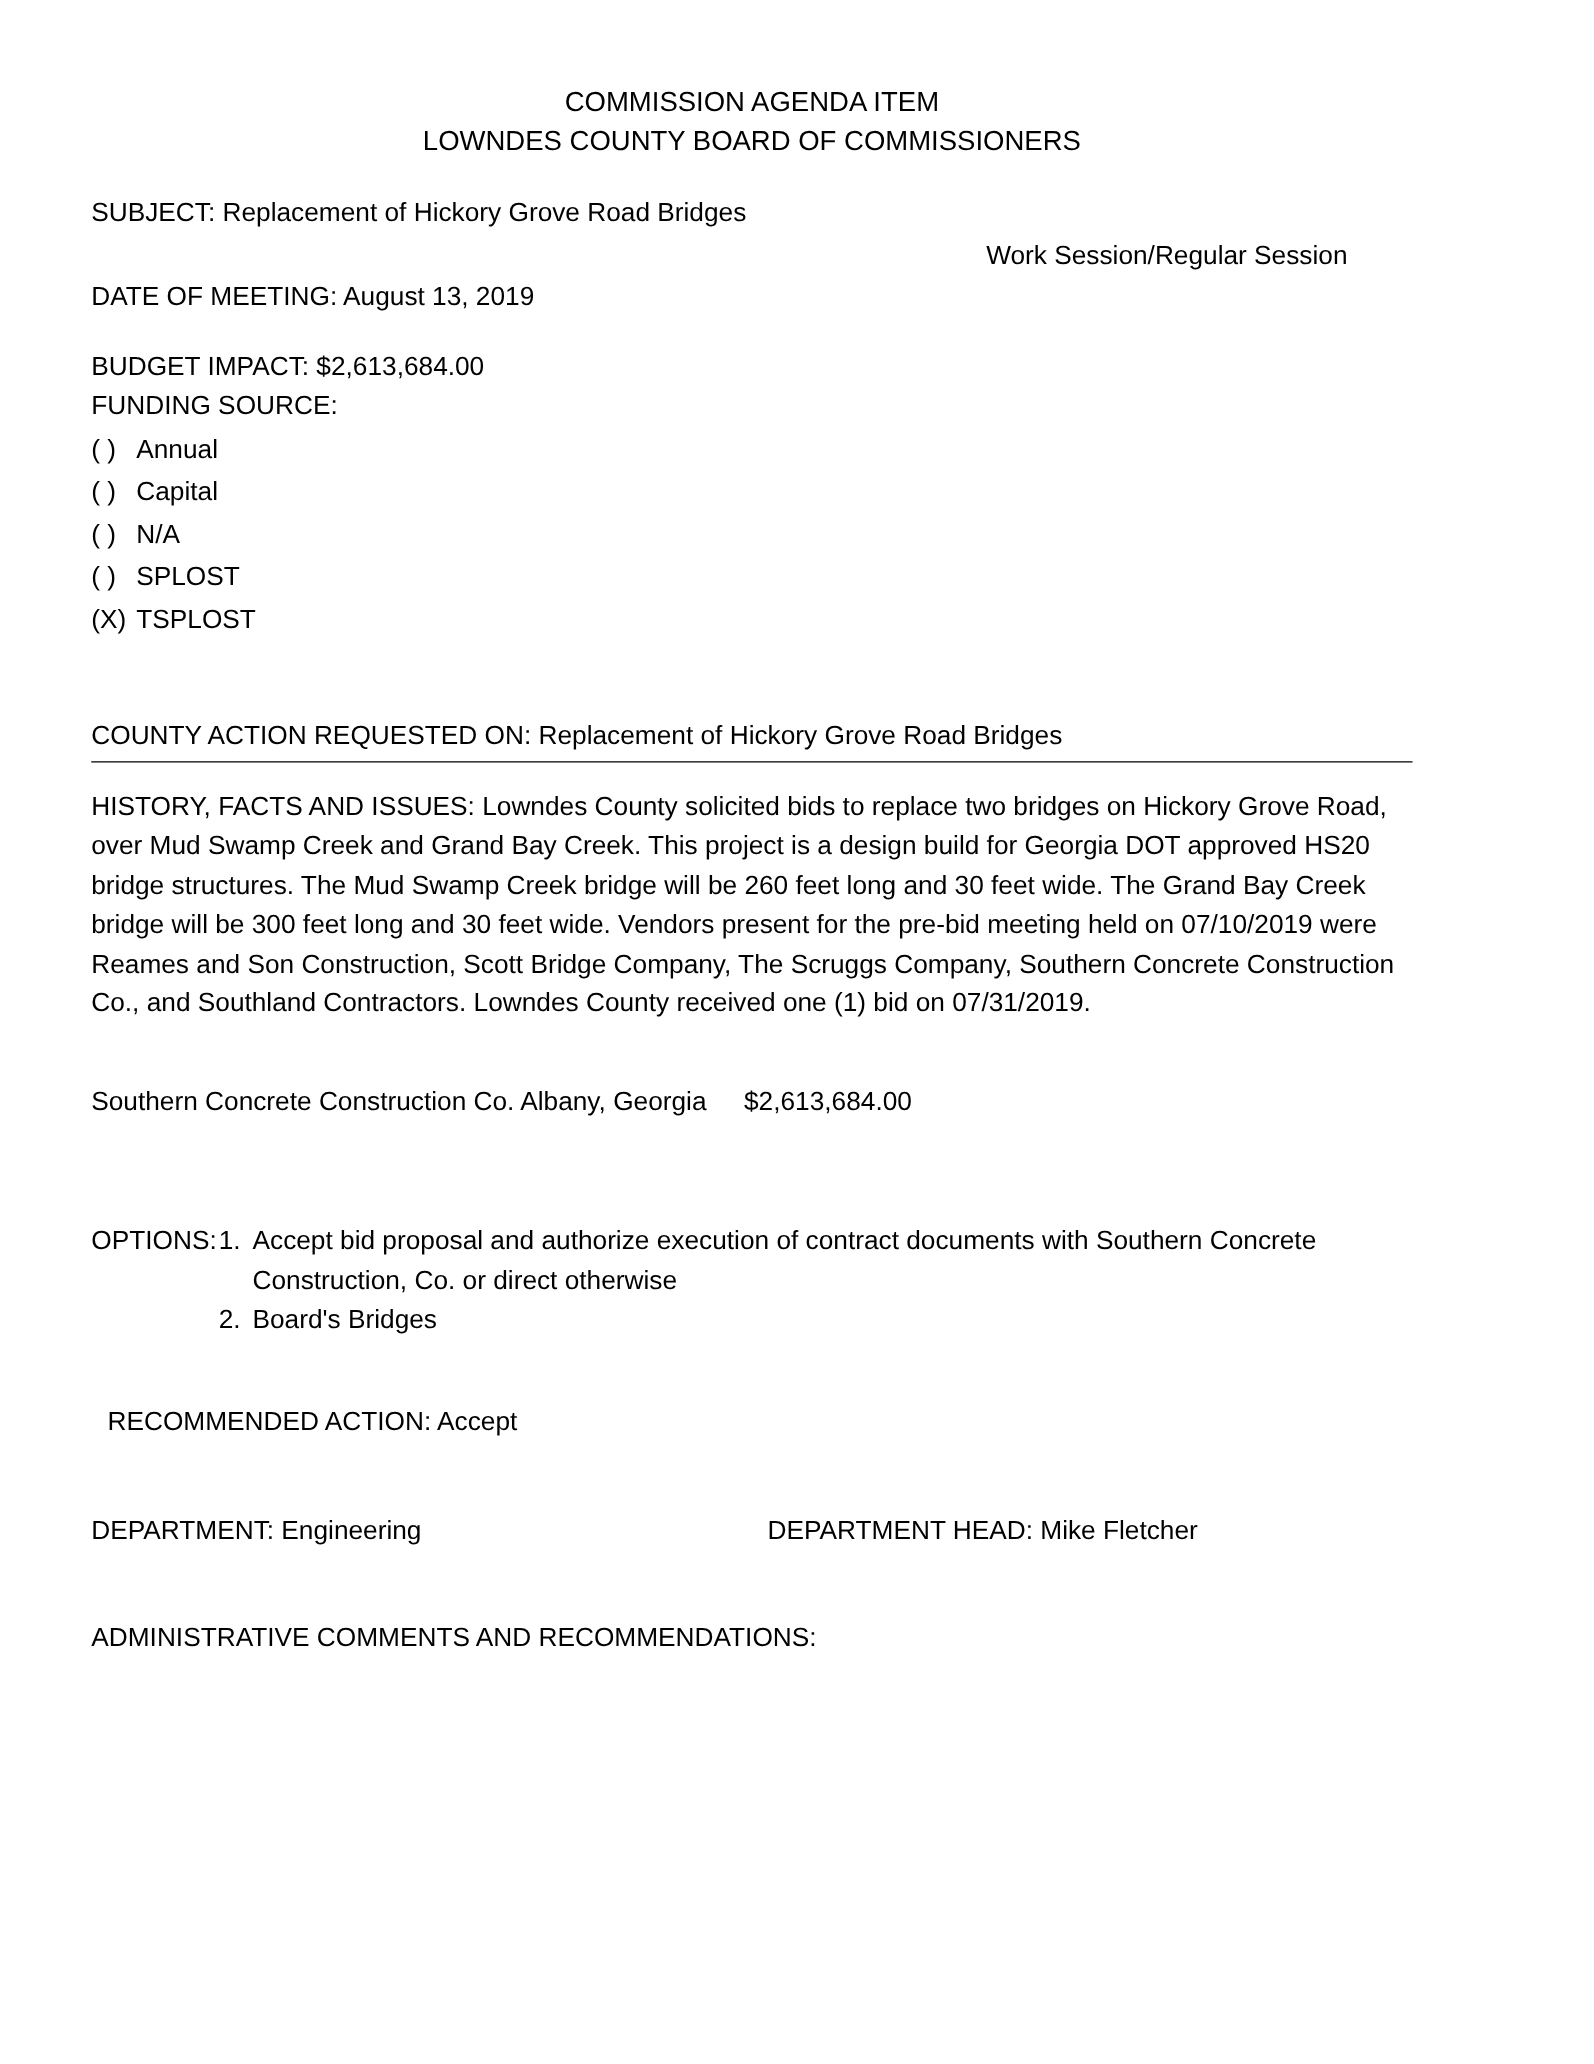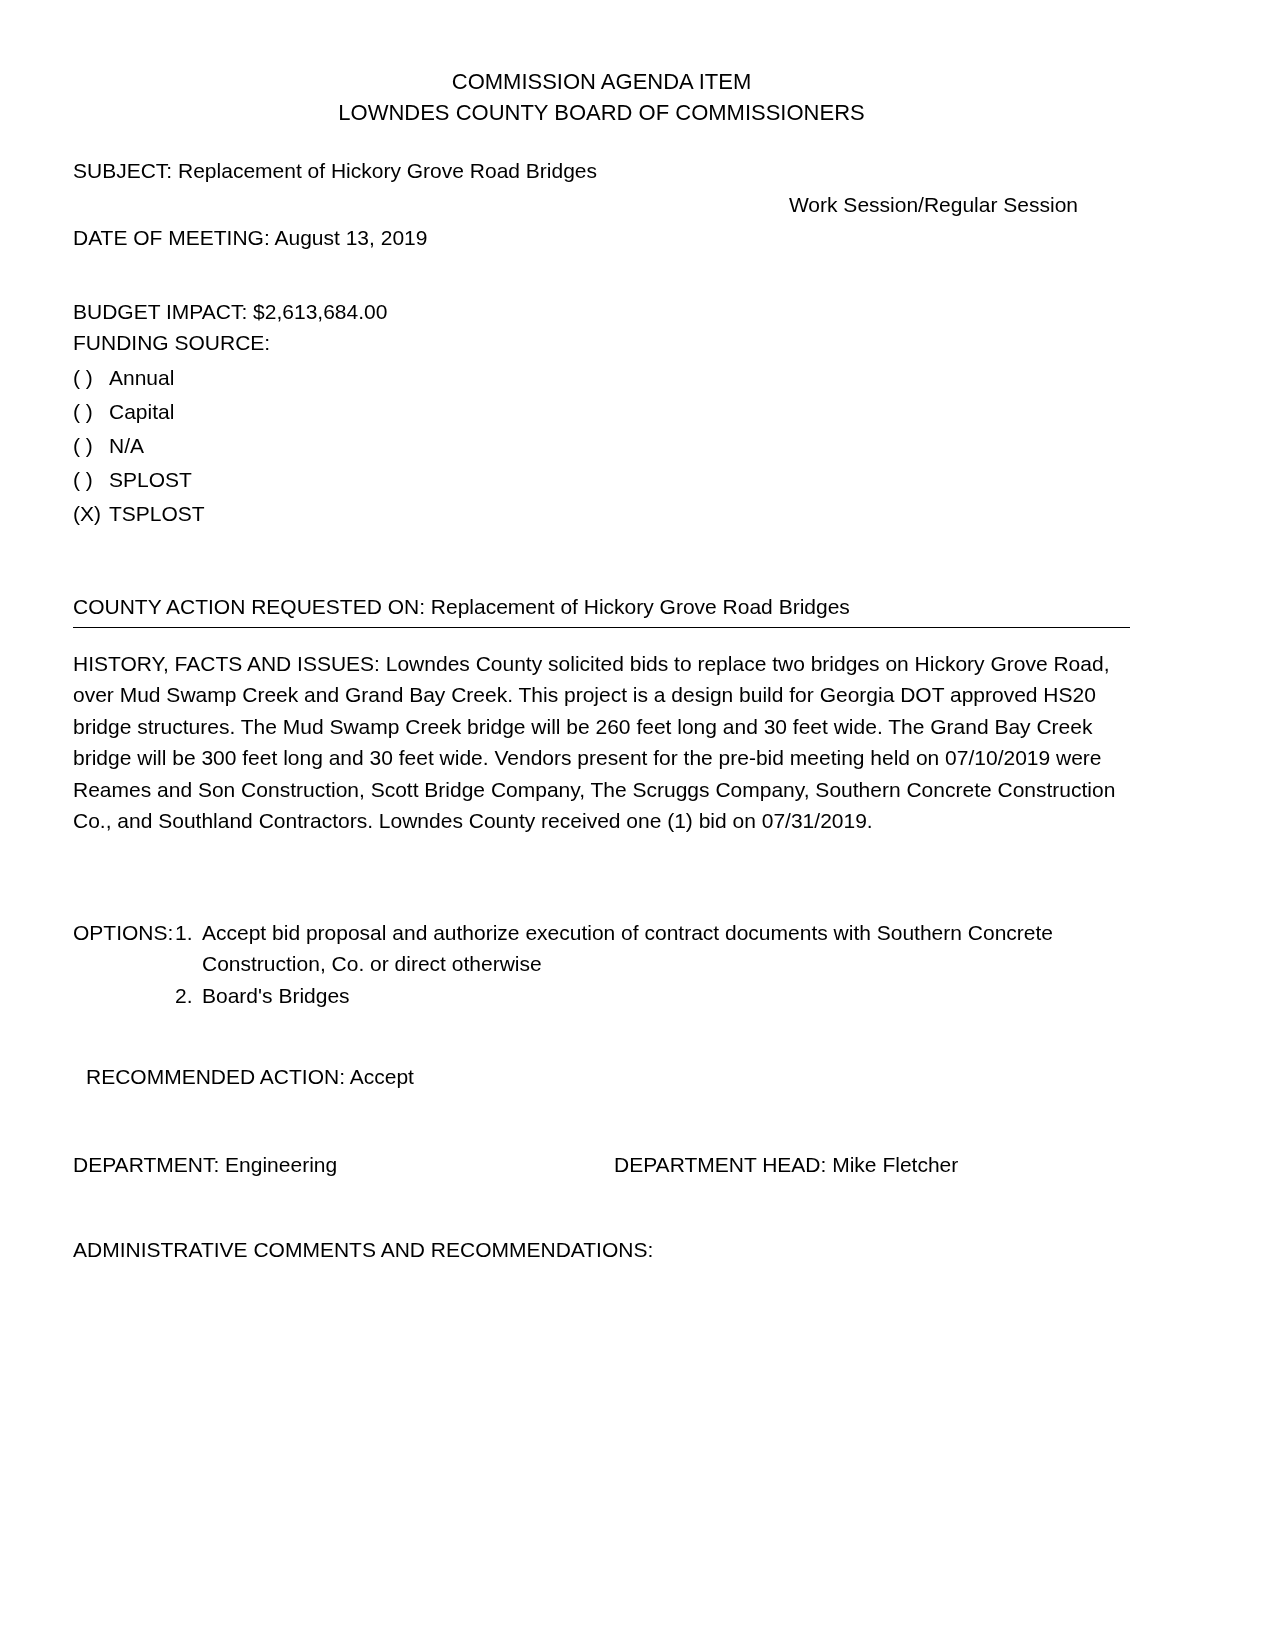--- a/index.html
+++ b/index.html
@@ -25,21 +25,21 @@
     line-height: 1.42;
   }
   .line { white-space: pre-wrap; }
   .subject { margin-top: 27px; }
   .session {
     text-align: right;
     padding-right: 52px;
     margin-top: 2px;
   }
   .date { margin-top: 2px; }
-  .budget { margin-top: 42px; }
+  .budget { margin-top: 24px; }
   .funding-list { margin-top: 2px; }
   .funding-row {
     display: flex;
     align-items: baseline;
     line-height: 1.62;
   }
   .funding-row .box {
     display: inline-block;
     width: 36px;
     flex: 0 0 36px;
@@ -126,20 +126,23 @@
     <div class="funding-row">
       <span class="box">(X)</span>
       <span>TSPLOST</span>
     </div>
   </div>
 
   <div class="county-action">COUNTY ACTION REQUESTED ON: Replacement of Hickory Grove Road Bridges</div>
 
   <div class="history">HISTORY, FACTS AND ISSUES: Lowndes County solicited bids to replace two bridges on Hickory Grove Road, over Mud Swamp Creek and Grand Bay Creek. This project is a design build for Georgia DOT approved HS20 bridge structures. The Mud Swamp Creek bridge will be 260 feet long and 30 feet wide. The Grand Bay Creek bridge will be 300 feet long and 30 feet wide. Vendors present for the pre-bid meeting held on 07/10/2019 were Reames and Son Construction, Scott Bridge Company, The Scruggs Company, Southern Concrete Construction Co., and Southland Contractors. Lowndes County received one (1) bid on 07/31/2019.</div>
 
+  <div class="bid-line">
+    <span>Southern Concrete Construction Co. Albany, Georgia</span><span class="bid-amount">$2,613,684.00</span>
+  </div>
 
   <div class="options-row">
     <div class="options-label">OPTIONS:</div>
     <div class="options-list">
       <div class="option-item">
         <span class="num">1.</span>
         <span class="opt-text">Accept bid proposal and authorize execution of contract documents with Southern Concrete Construction, Co. or direct otherwise</span>
       </div>
       <div class="option-item">
         <span class="num">2.</span>

